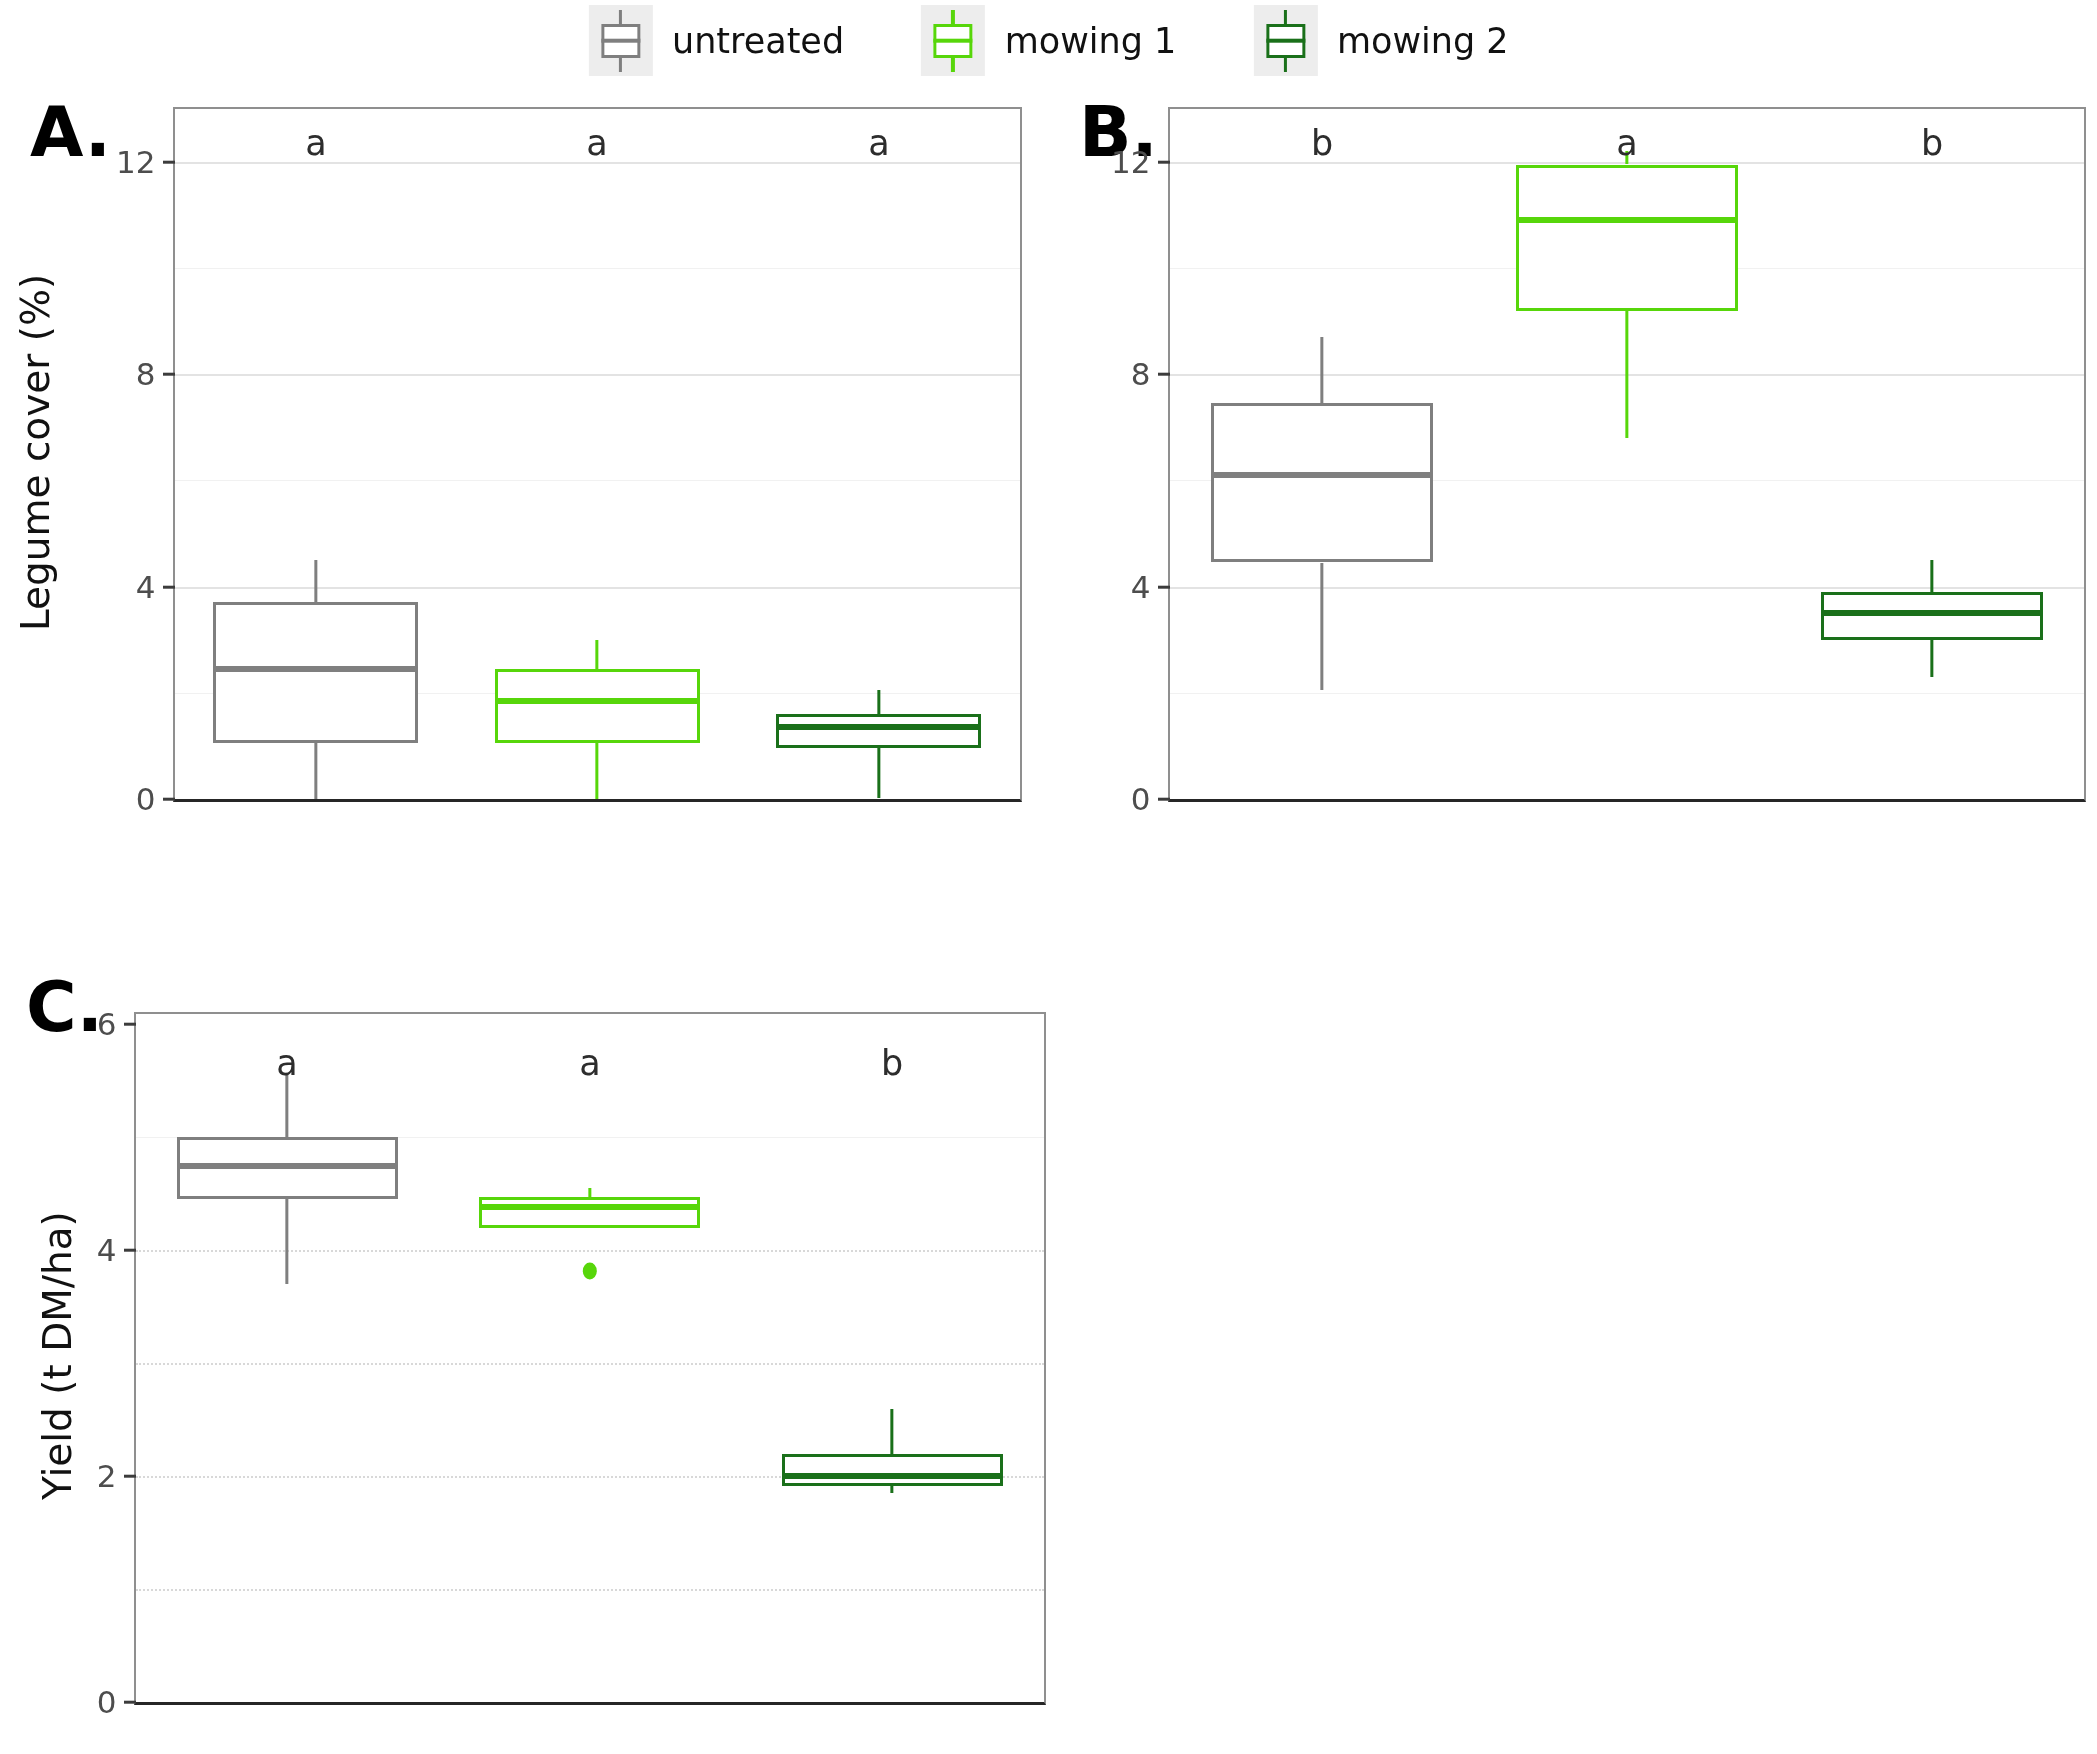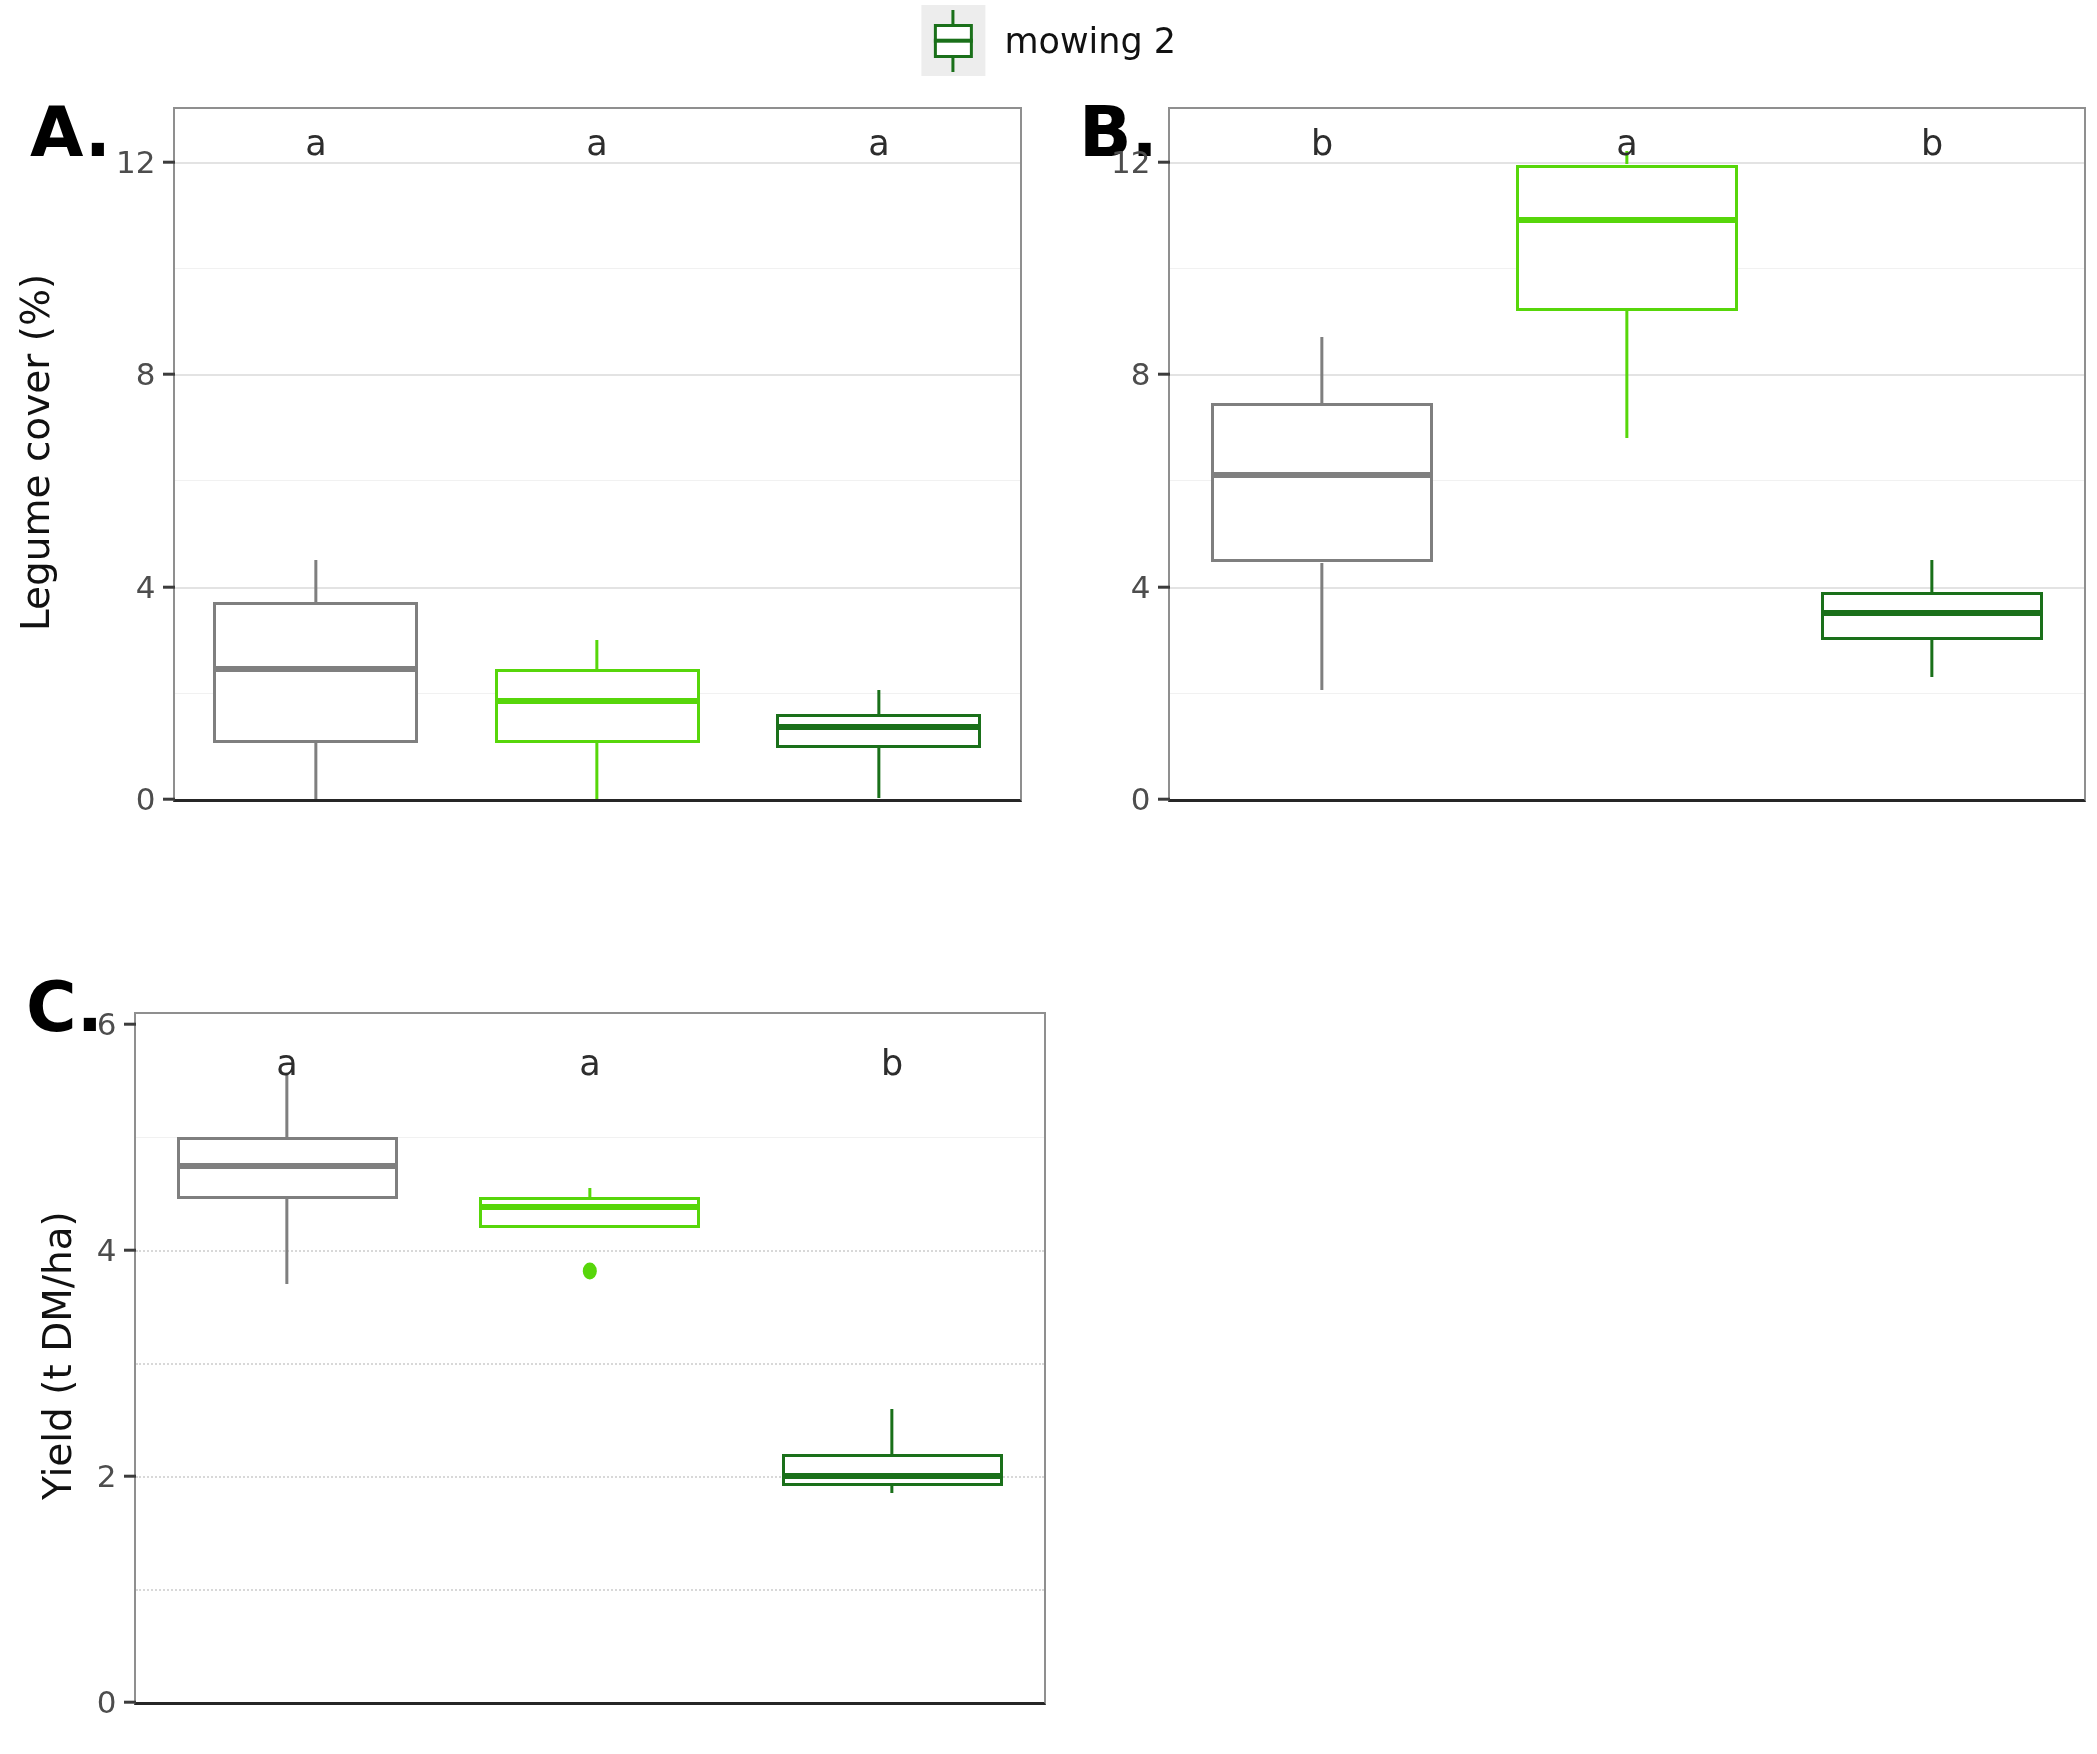--- a/index.html
+++ b/index.html
@@ -43,20 +43,38 @@
   .x-title{position:absolute;text-align:center;font-size:39px;color:#111;white-space:nowrap;}
   #x-title-a{left:173px;width:845px;top:816px;}
   #x-title-b{left:1168px;width:914px;top:816px;}
 </style>
 </head>
 <body>
 
 <div class="canvas">
 
   <div class="legend">
+    <div class="legend-item">
+      <span class="legend-key" style="--c: #7f7f7f;">
+        <span class="wh-t"></span>
+          <span class="wh-b"></span>
+          <span class="bx"></span>
+          <span class="md"></span>
+      </span>
+      <span class="legend-label">untreated</span>
+    </div>
+    <div class="legend-item">
+      <span class="legend-key" style="--c: #57d60a;">
+        <span class="wh-t"></span>
+          <span class="wh-b"></span>
+          <span class="bx"></span>
+          <span class="md"></span>
+      </span>
+      <span class="legend-label">mowing 1</span>
+    </div>
     <div class="legend-item">
       <span class="legend-key" style="--c: #1a701a;">
         <span class="wh-t"></span>
           <span class="wh-b"></span>
           <span class="bx"></span>
           <span class="md"></span>
       </span>
       <span class="legend-label">mowing 2</span>
     </div>
   </div>

